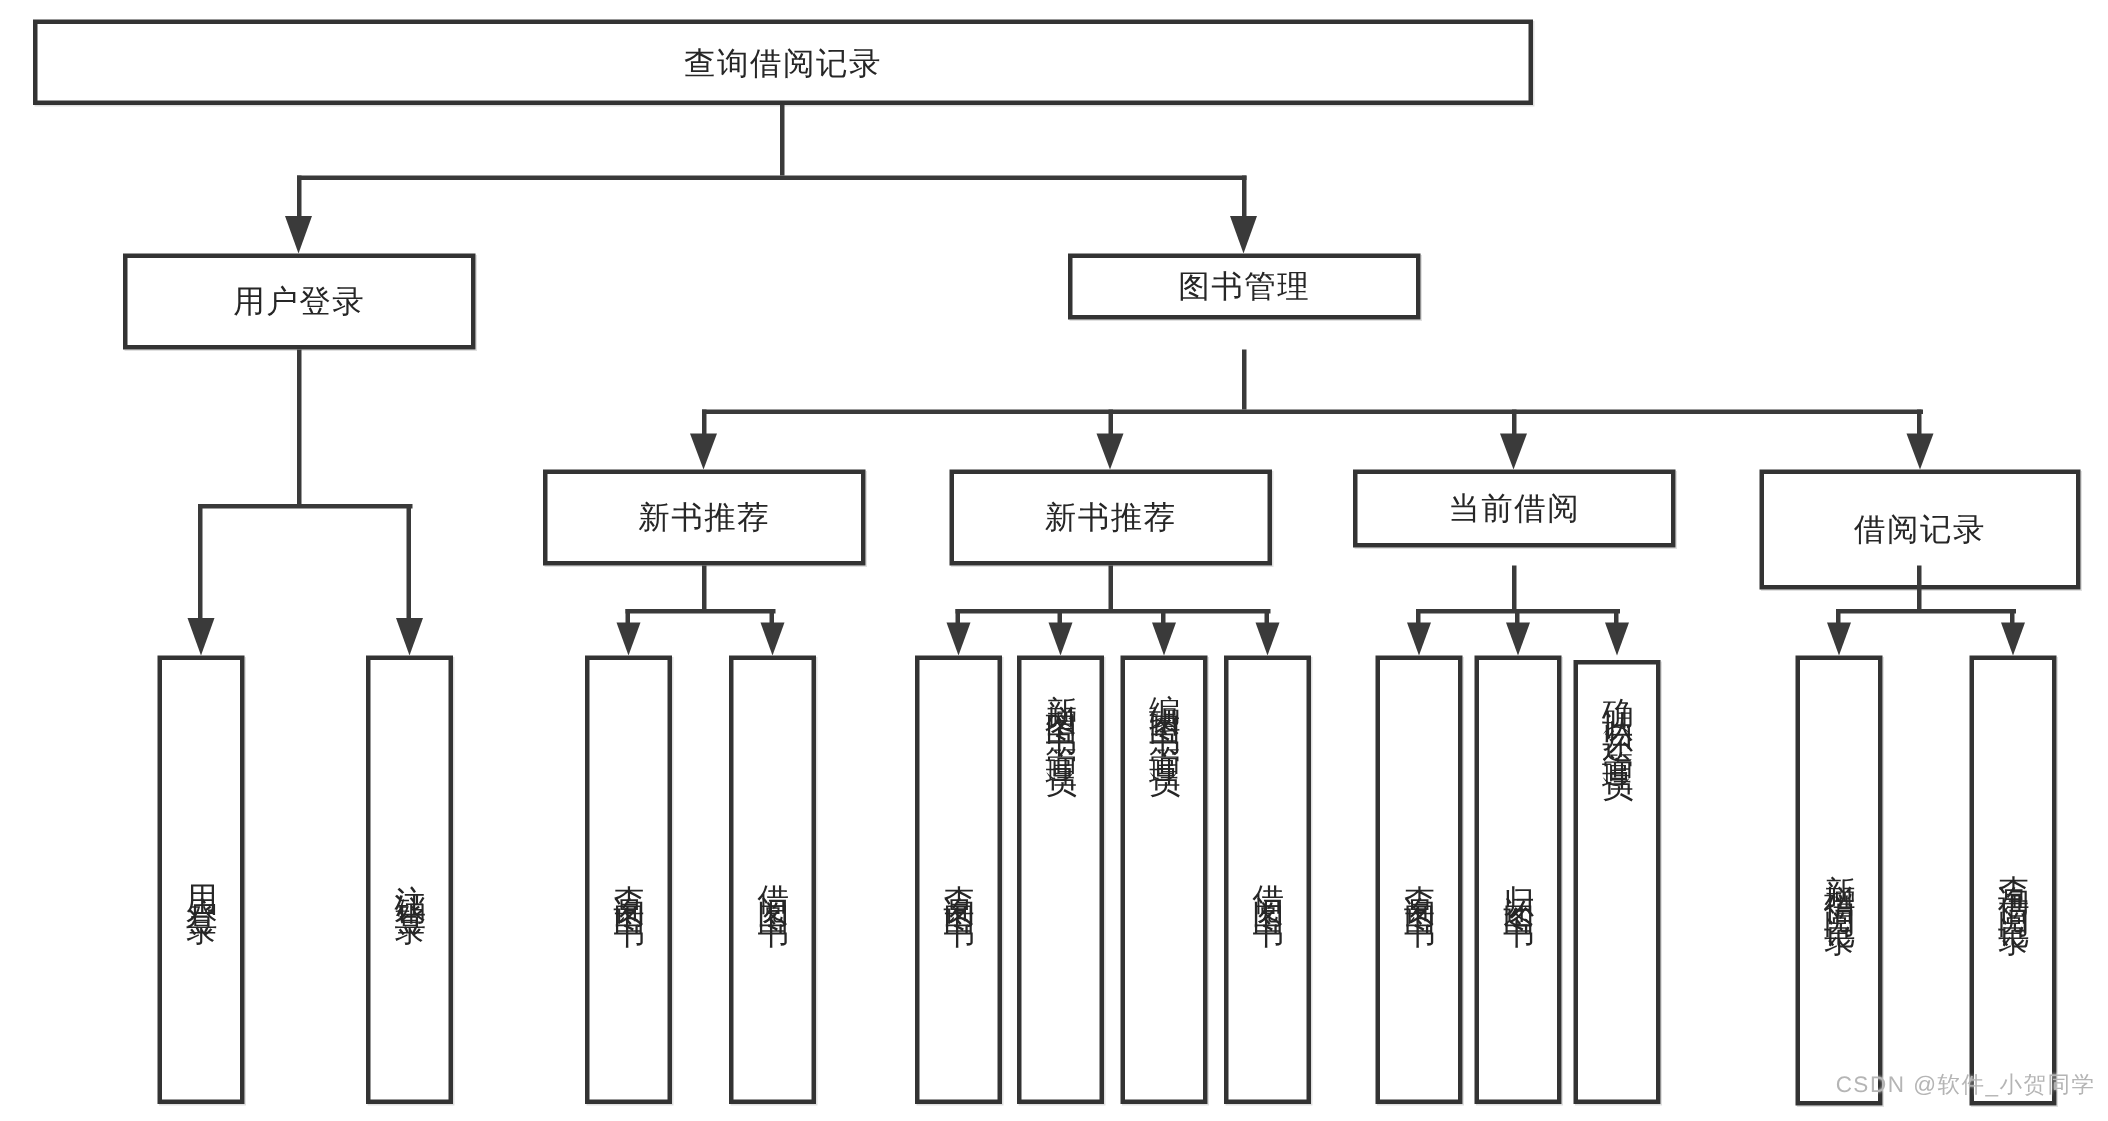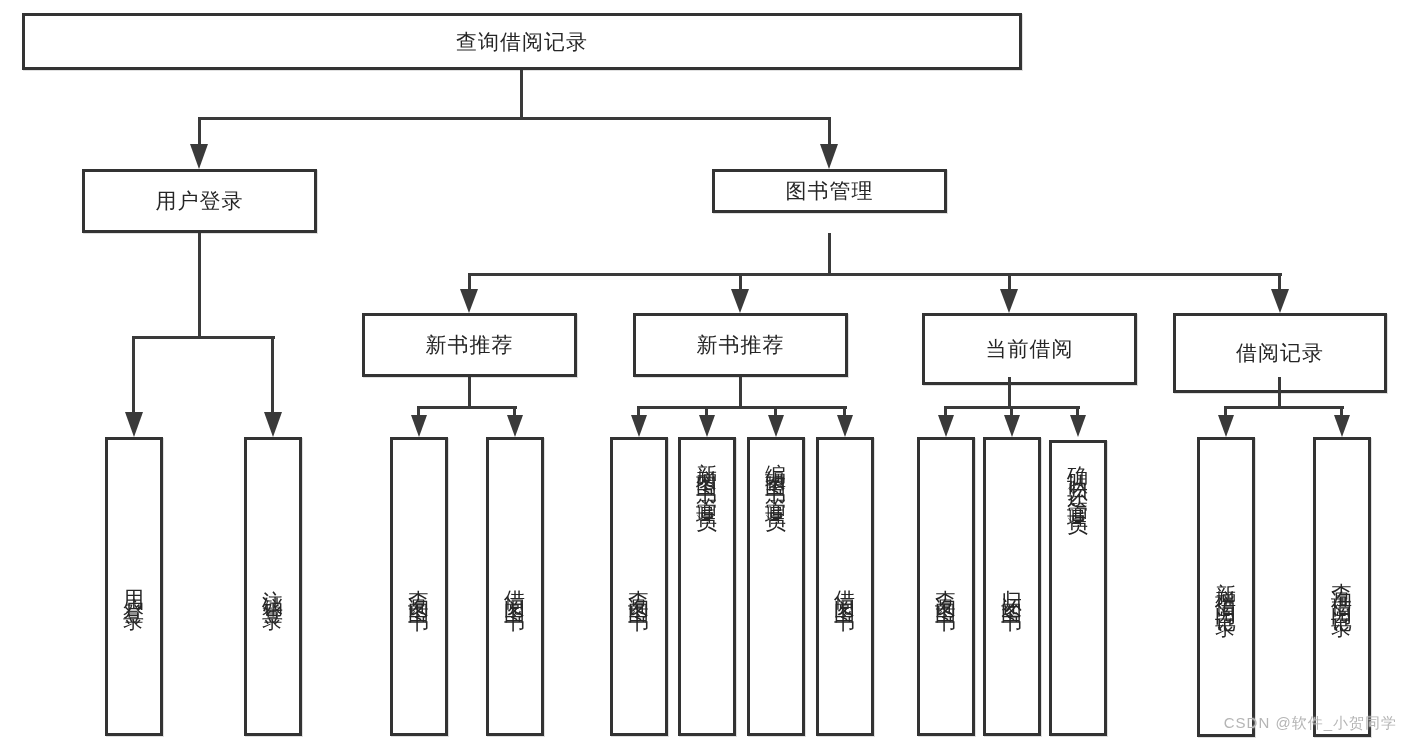--- a/index.html
+++ b/index.html
@@ -78,21 +78,21 @@
   <div class="arrow" style="left:1000px;top:289px;border-top-width:24px;"></div>
   <div class="vline" style="left:1278px;top:273px;height:17px;"></div>
   <div class="arrow" style="left:1271px;top:289px;border-top-width:24px;"></div>
 
   <div class="box" style="left:362px;top:313px;width:215px;height:64px;">
     <span>新书推荐</span>
   </div>
   <div class="box" style="left:633px;top:313px;width:215px;height:64px;">
     <span>新书推荐</span>
   </div>
-  <div class="box" style="left:922px;top:313px;width:215px;height:72px;">
+  <div class="box" style="left:902px;top:313px;width:215px;height:52px;">
     <span>当前借阅</span>
   </div>
   <div class="box" style="left:1173px;top:313px;width:214px;height:80px;">
     <span>借阅记录</span>
   </div>
 
   <div class="vline" style="left:468px;top:377px;height:29px;"></div>
   <div class="hline" style="left:417px;top:406px;width:100px;"></div>
   <div class="vline" style="left:417px;top:406px;height:10px;"></div>
   <div class="arrow-sm" style="left:411px;top:415px;"></div>

